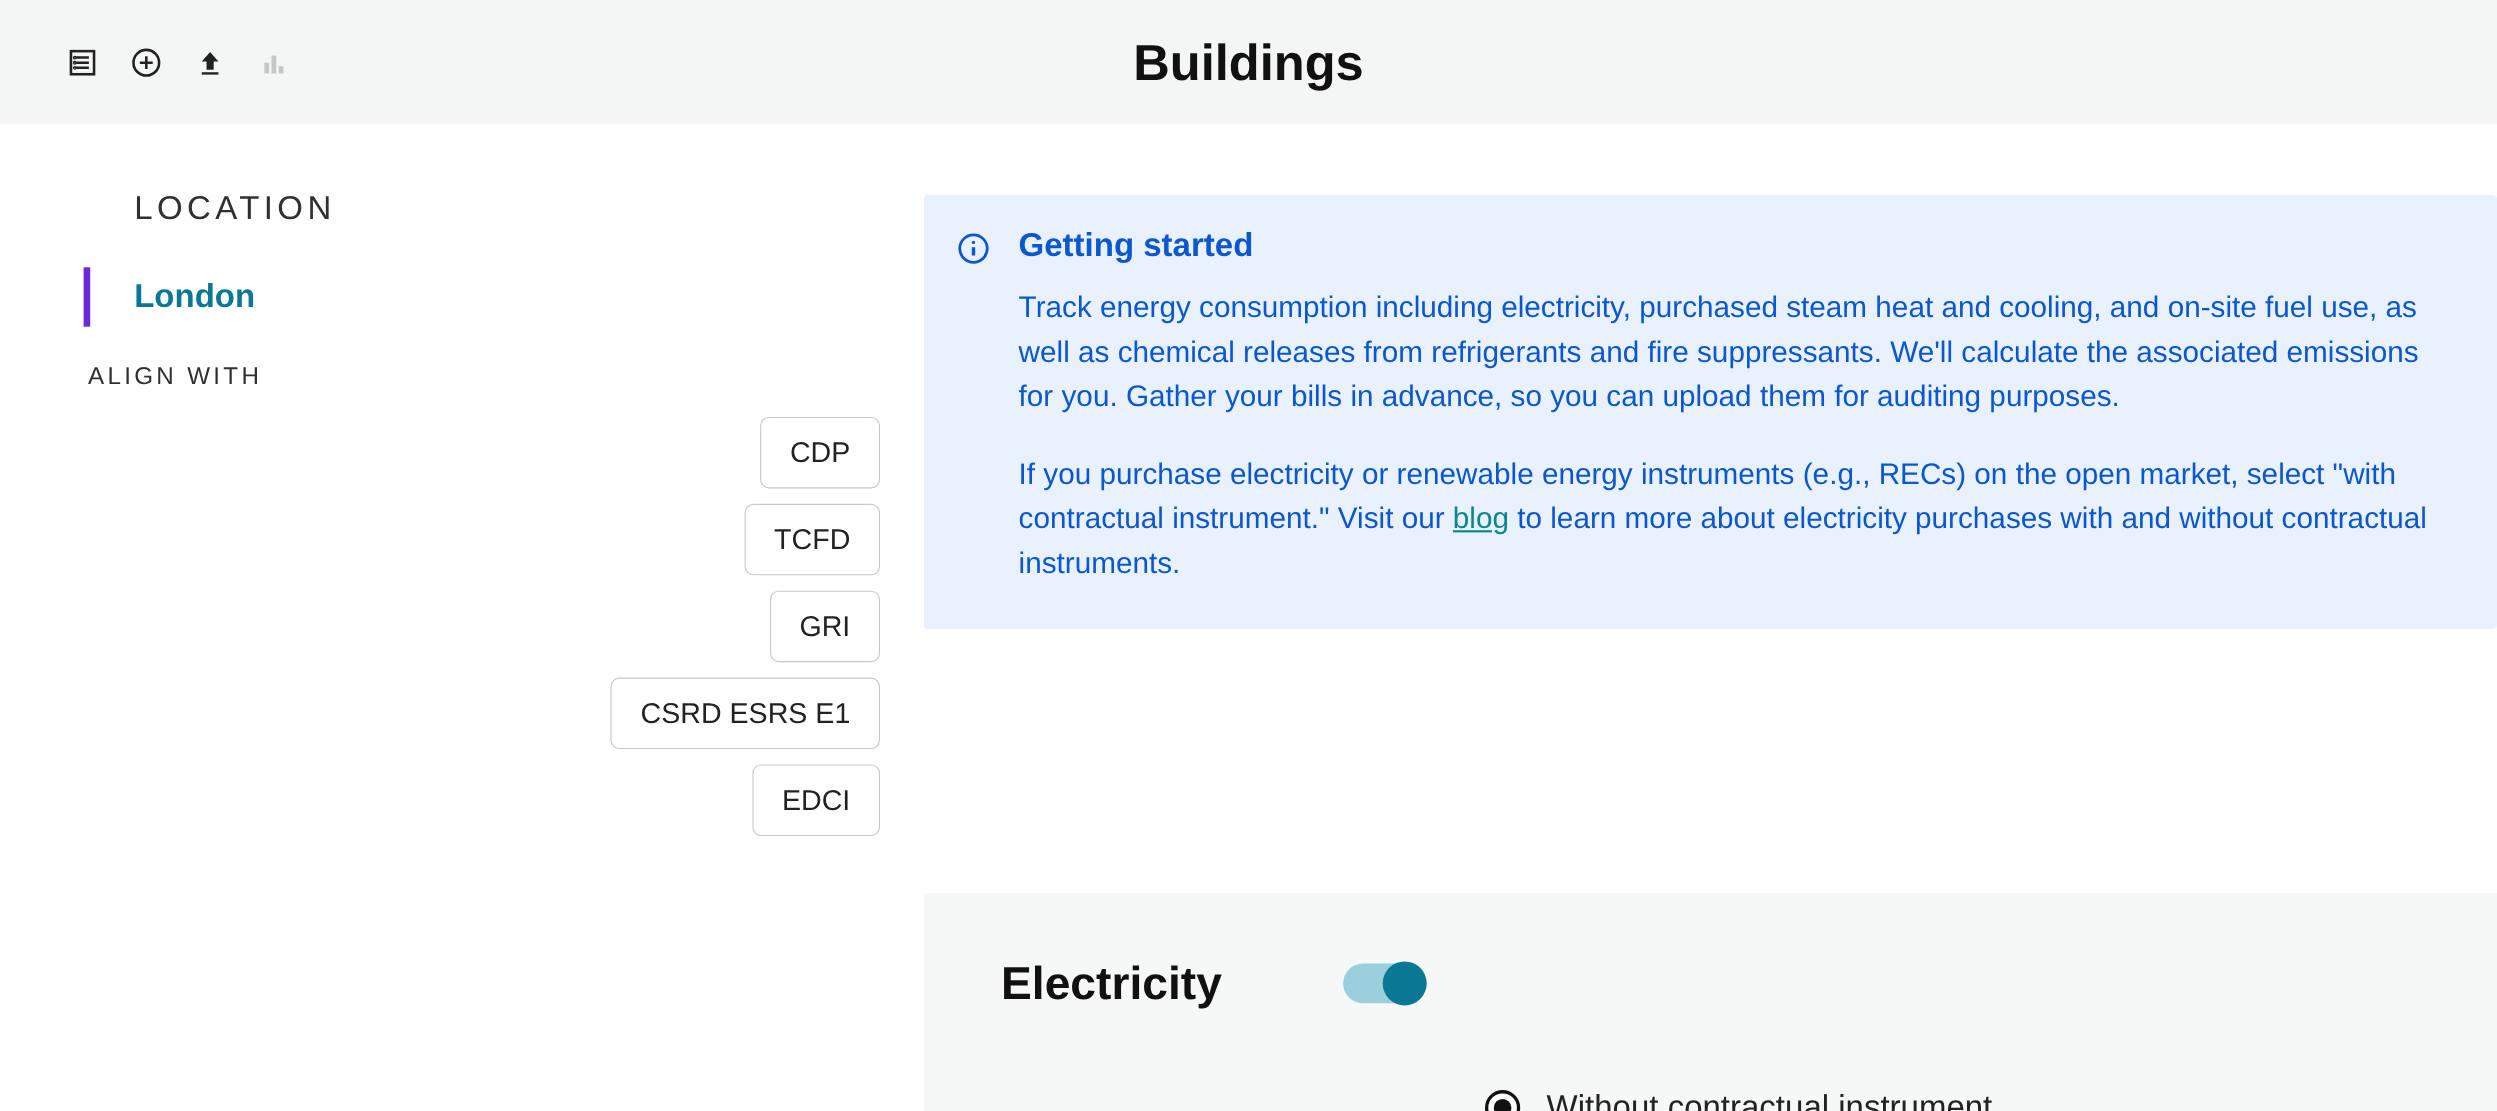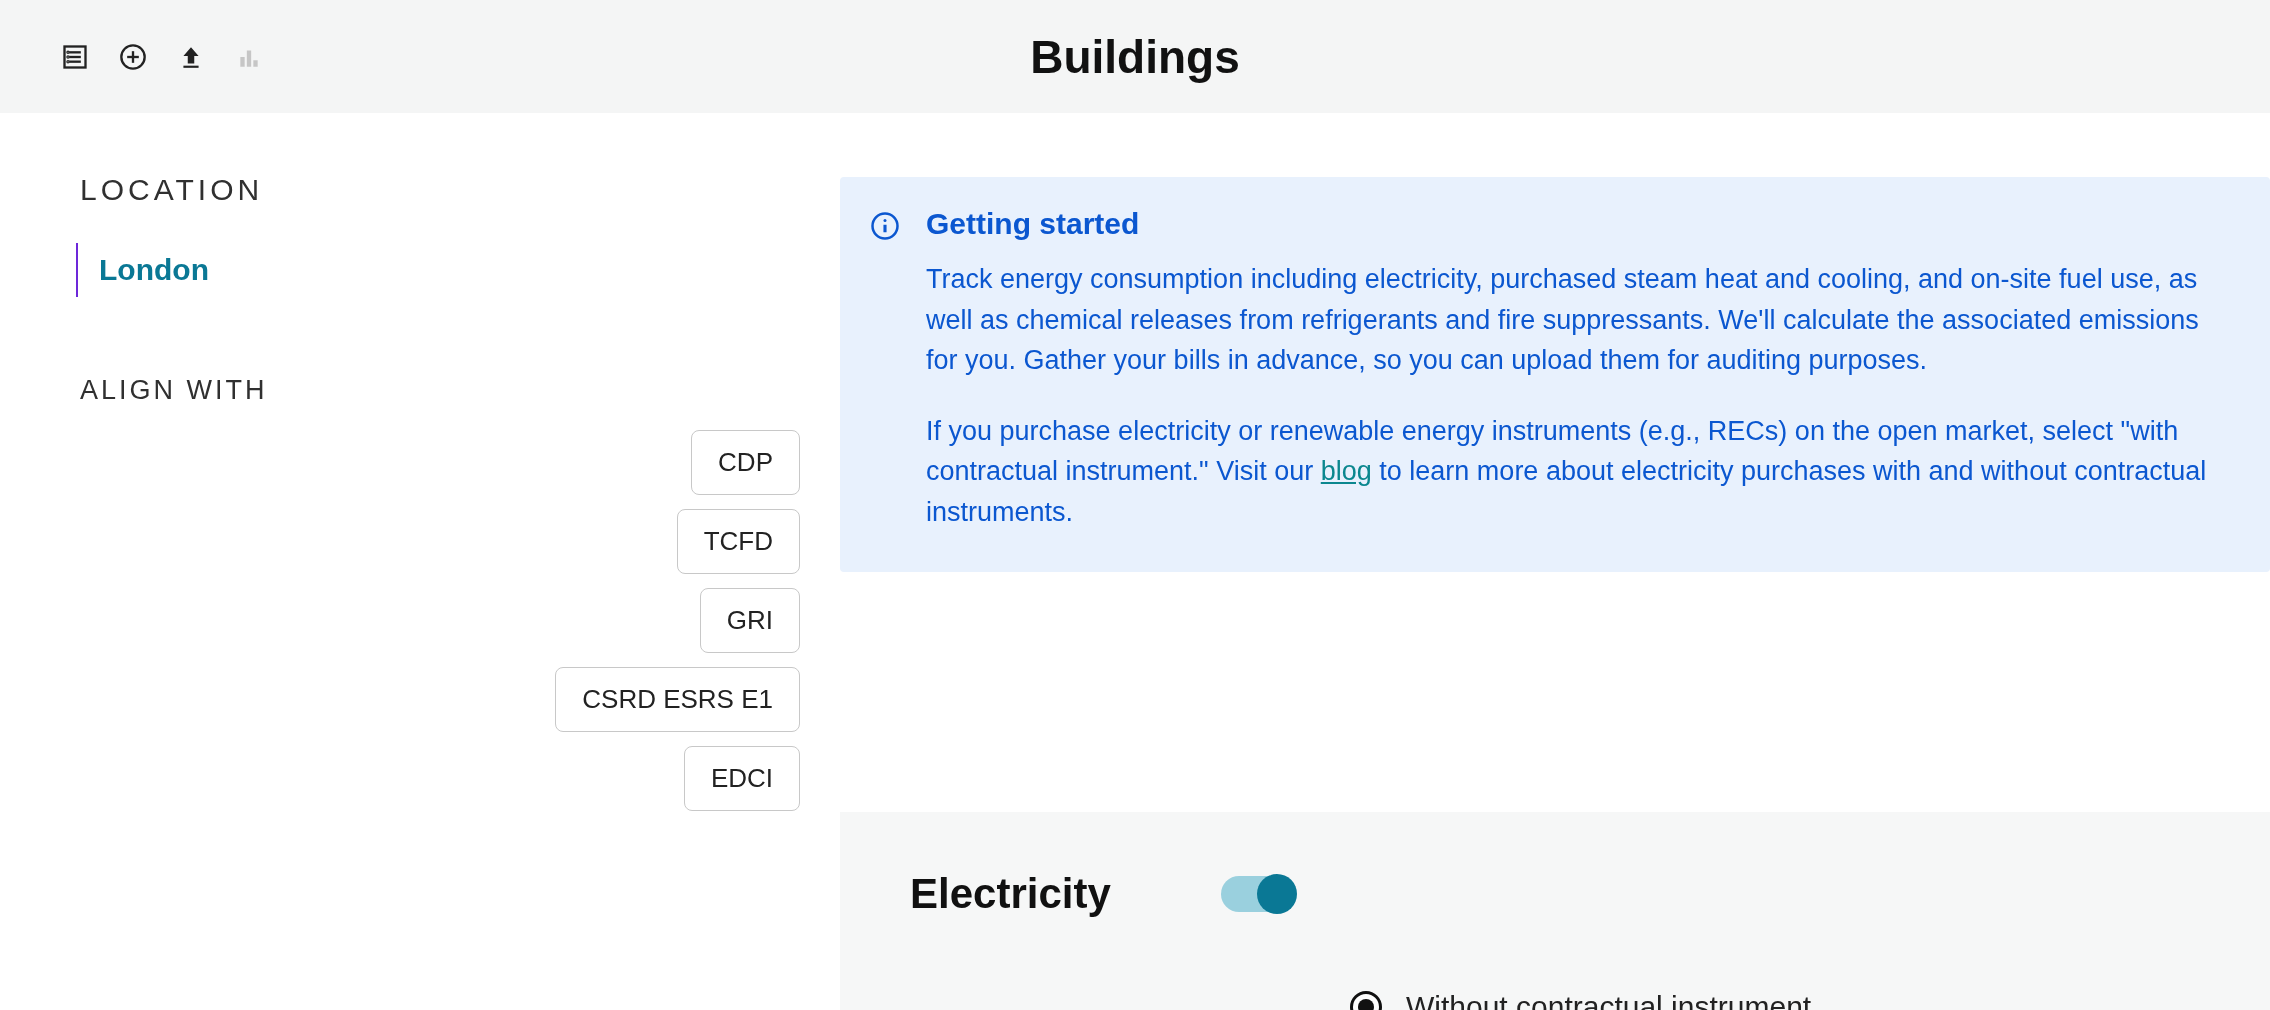--- a/index.html
+++ b/index.html
@@ -58,31 +58,32 @@
     width: 840px;
     padding: 60px 40px 0 80px;
     flex-shrink: 0;
   }
   .section-label {
     font-size: 30px;
     font-weight: 400;
     letter-spacing: 4px;
     color: #303030;
     margin-bottom: 36px;
+    margin-left: 42px;
   }
   .section-label-sm {
-    font-size: 27px;
+    font-size: 22px;
     letter-spacing: 3px;
     color: #303030;
     margin-bottom: 24px;
-    margin-top: 78px;
+    margin-top: 32px;
   }
   .location-item {
-    border-left: 2px solid #6d28d9;
-    padding: 10px 0 10px 21px;
+    border-left: 6px solid #6d28d9;
+    padding: 10px 0 10px 40px;
     margin-left: -4px;
   }
   .location-item a {
     color: #0a7895;
     font-size: 30px;
     font-weight: 600;
     text-decoration: none;
     cursor: pointer;
   }
 

